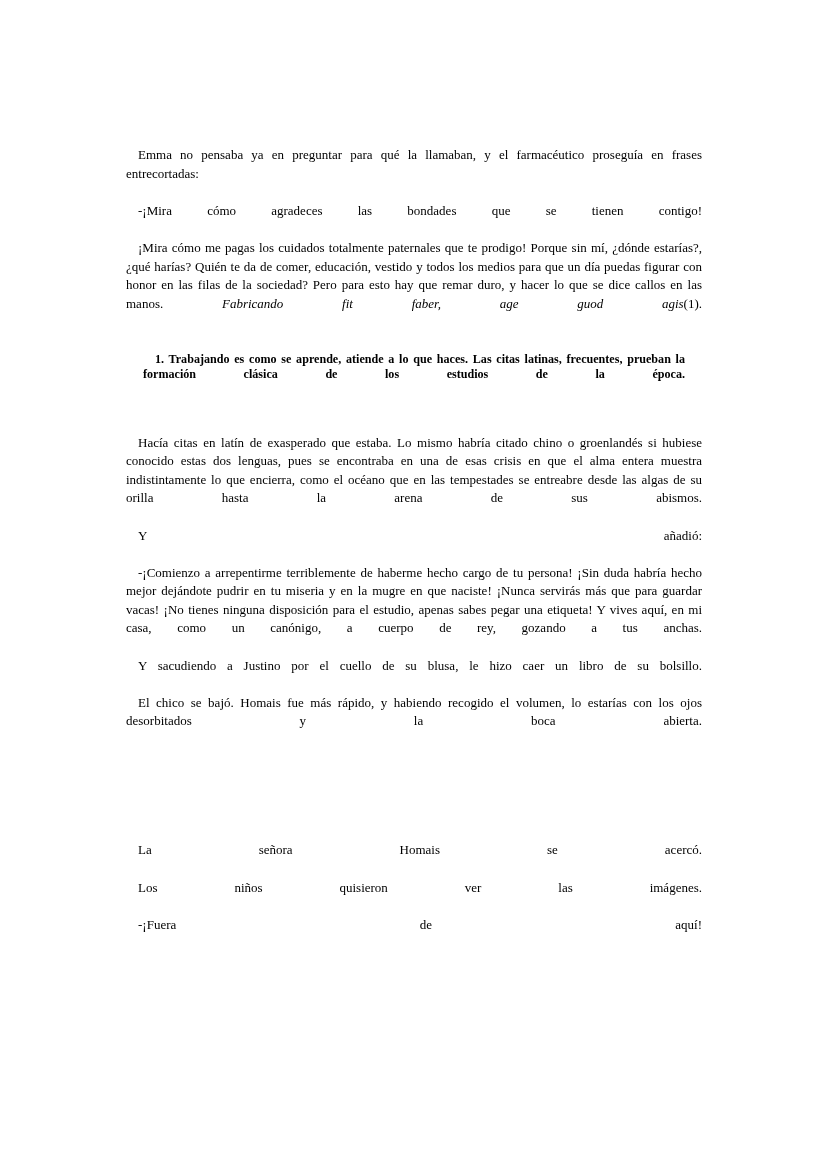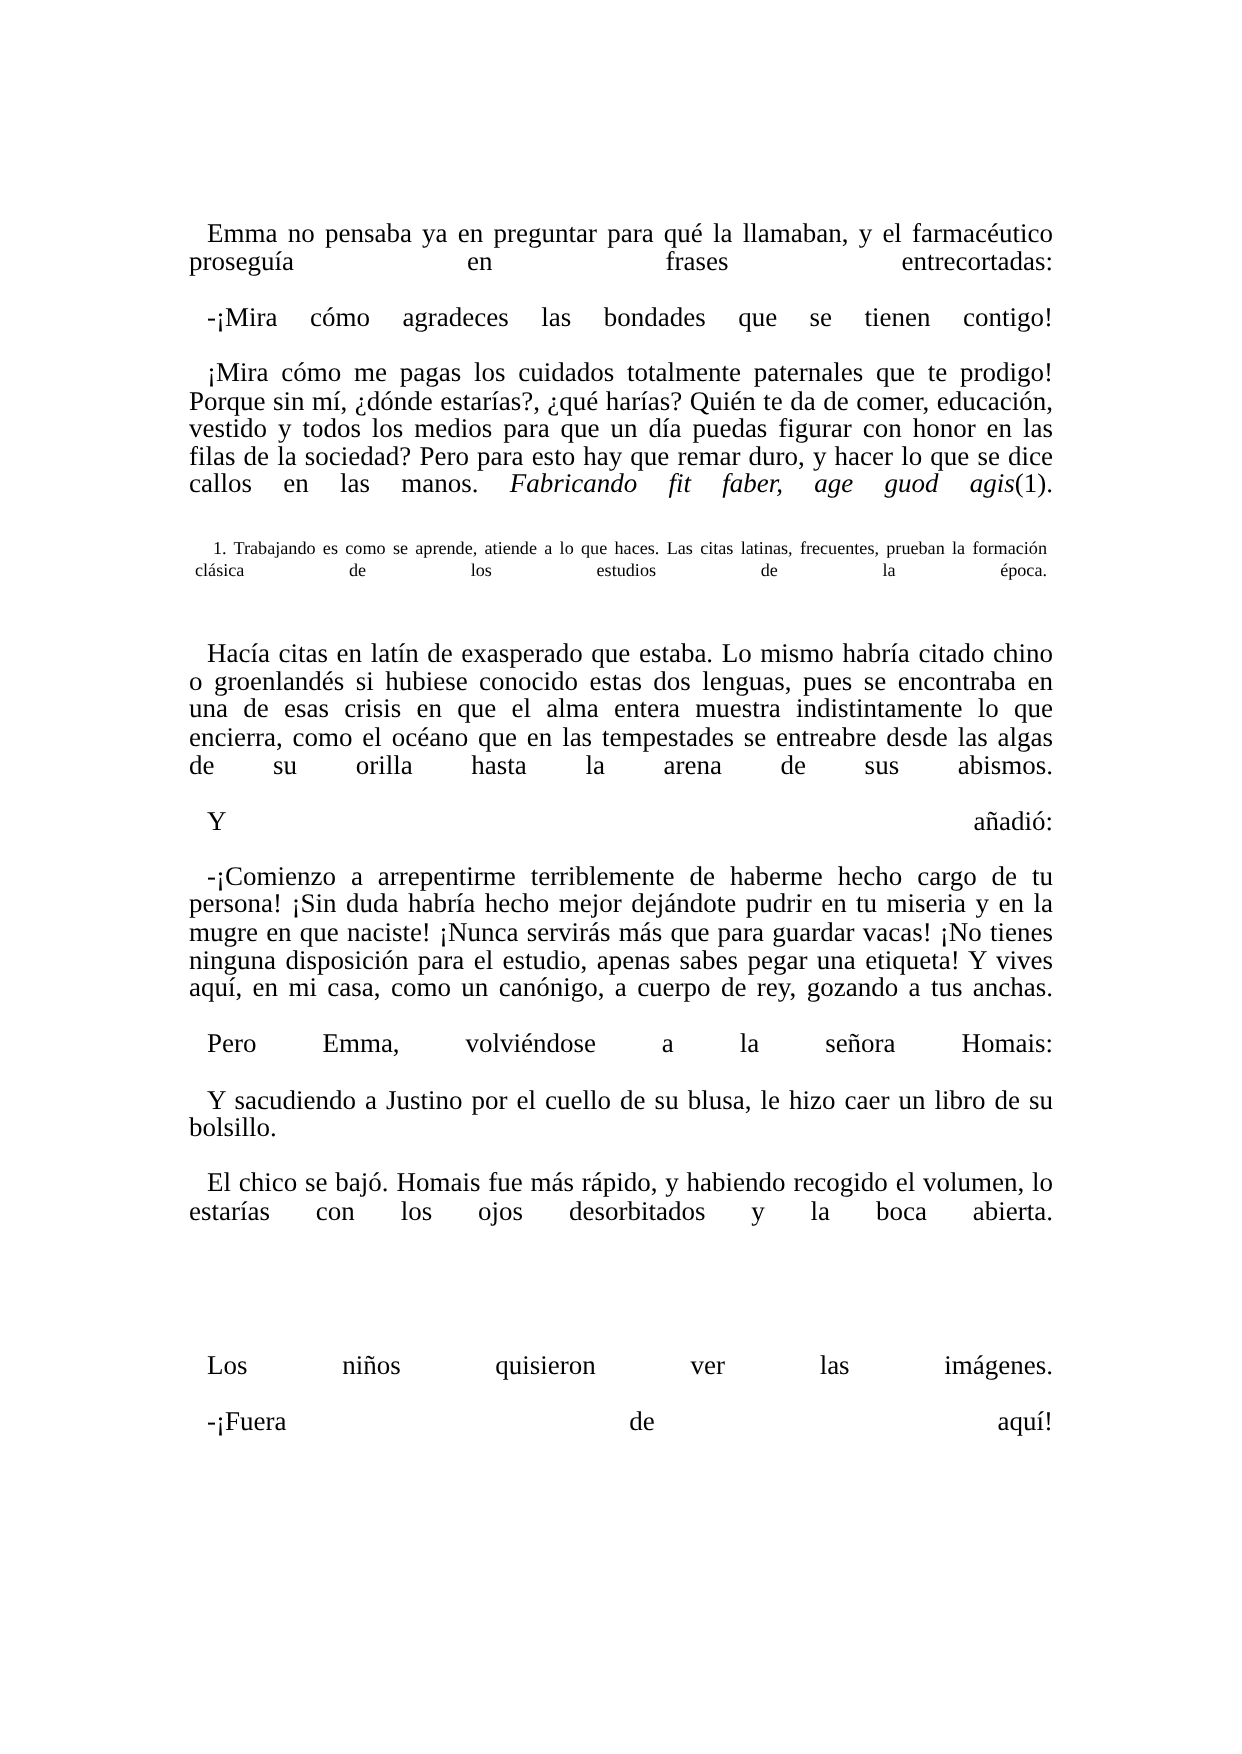--- a/index.html
+++ b/index.html
@@ -23,34 +23,35 @@
     box-sizing: border-box;
   }
   .text-column {
     position: absolute;
     left: 126px;
     top: 146px;
     width: 576px;
   }
   p.body-par {
     margin: 0;
-    font-size: 18px;
+    font-size: 13px;
     line-height: 18.6px;
     text-align: justify;
     text-indent: 12px;
     -webkit-hyphens: none;
     hyphens: none;
     word-spacing: 0.02em;
   }
   p.footnote {
-    margin: 4px;
+    margin: 17px;
     font-size: 12.1px;
     line-height: 15.2px;
     text-align: justify;
     text-indent: 12px;
+    font-weight: bold;
   }
   .gap-small { height: 3px; }
   .gap-block { height: 21px; }
   .gap-after-note { height: 19px; }
   .ital { font-style: italic; }
   
   p.body-par::after,
   p.footnote::after {
     content: "";
     display: inline-block;
@@ -74,38 +75,38 @@
     <p class="footnote"><span>1. Trabajando es como se aprende, atiende a lo que haces. Las citas latinas, frecuentes, prueban la formación clásica de los estudios de la época.</span></p>
 
     <div class="gap-after-note"></div>
 
     <p class="body-par"><span>Hacía citas en latín de exasperado que estaba. Lo mismo habría citado chino o groenlandés si hubiese conocido estas dos lenguas, pues se encontraba en una de esas crisis en que el alma entera muestra indistintamente lo que encierra, como el océano que en las tempestades se entreabre desde las algas de su orilla hasta la arena de sus abismos.</span></p>
 
     <p class="body-par"><span>Y añadió:</span></p>
 
     <p class="body-par"><span>-¡Comienzo a arrepentirme terriblemente de haberme hecho cargo de tu persona! ¡Sin duda habría hecho mejor dejándote pudrir en tu miseria y en la mugre en que naciste! ¡Nunca servirás más que para guardar vacas! ¡No tienes ninguna disposición para el estudio, apenas sabes pegar una etiqueta! Y vives aquí, en mi casa, como un canónigo, a cuerpo de rey, gozando a tus anchas.</span></p>
 
-    <p class="body-par"><span>Pero Emma, volviéndose a la señora Homais:</span></p>
 
 
 
 
 
     <p class="body-par"><span>Y sacudiendo a Justino por el cuello de su blusa, le hizo caer un libro de su bolsillo.</span></p>
 
     <p class="body-par"><span>El chico se bajó. Homais fue más rápido, y habiendo recogido el volumen, lo estarías con los ojos desorbitados y la boca abierta.</span></p>
 
     <div class="gap-small"></div>
 
     <p class="footnote"><span></span><span class="ital"></span><span></span></p>
 
     <div class="gap-block"></div>
 
     <p class="body-par"><span></span></p>
 
+    <p class="body-par"><span>La señora Homais se acercó.</span></p>
 
 
     <p class="body-par"><span>Los niños quisieron ver las imágenes.</span></p>
 
 
     <p class="body-par"><span>-¡Fuera de aquí!</span></p>
 
   </div>
 </div>
 

